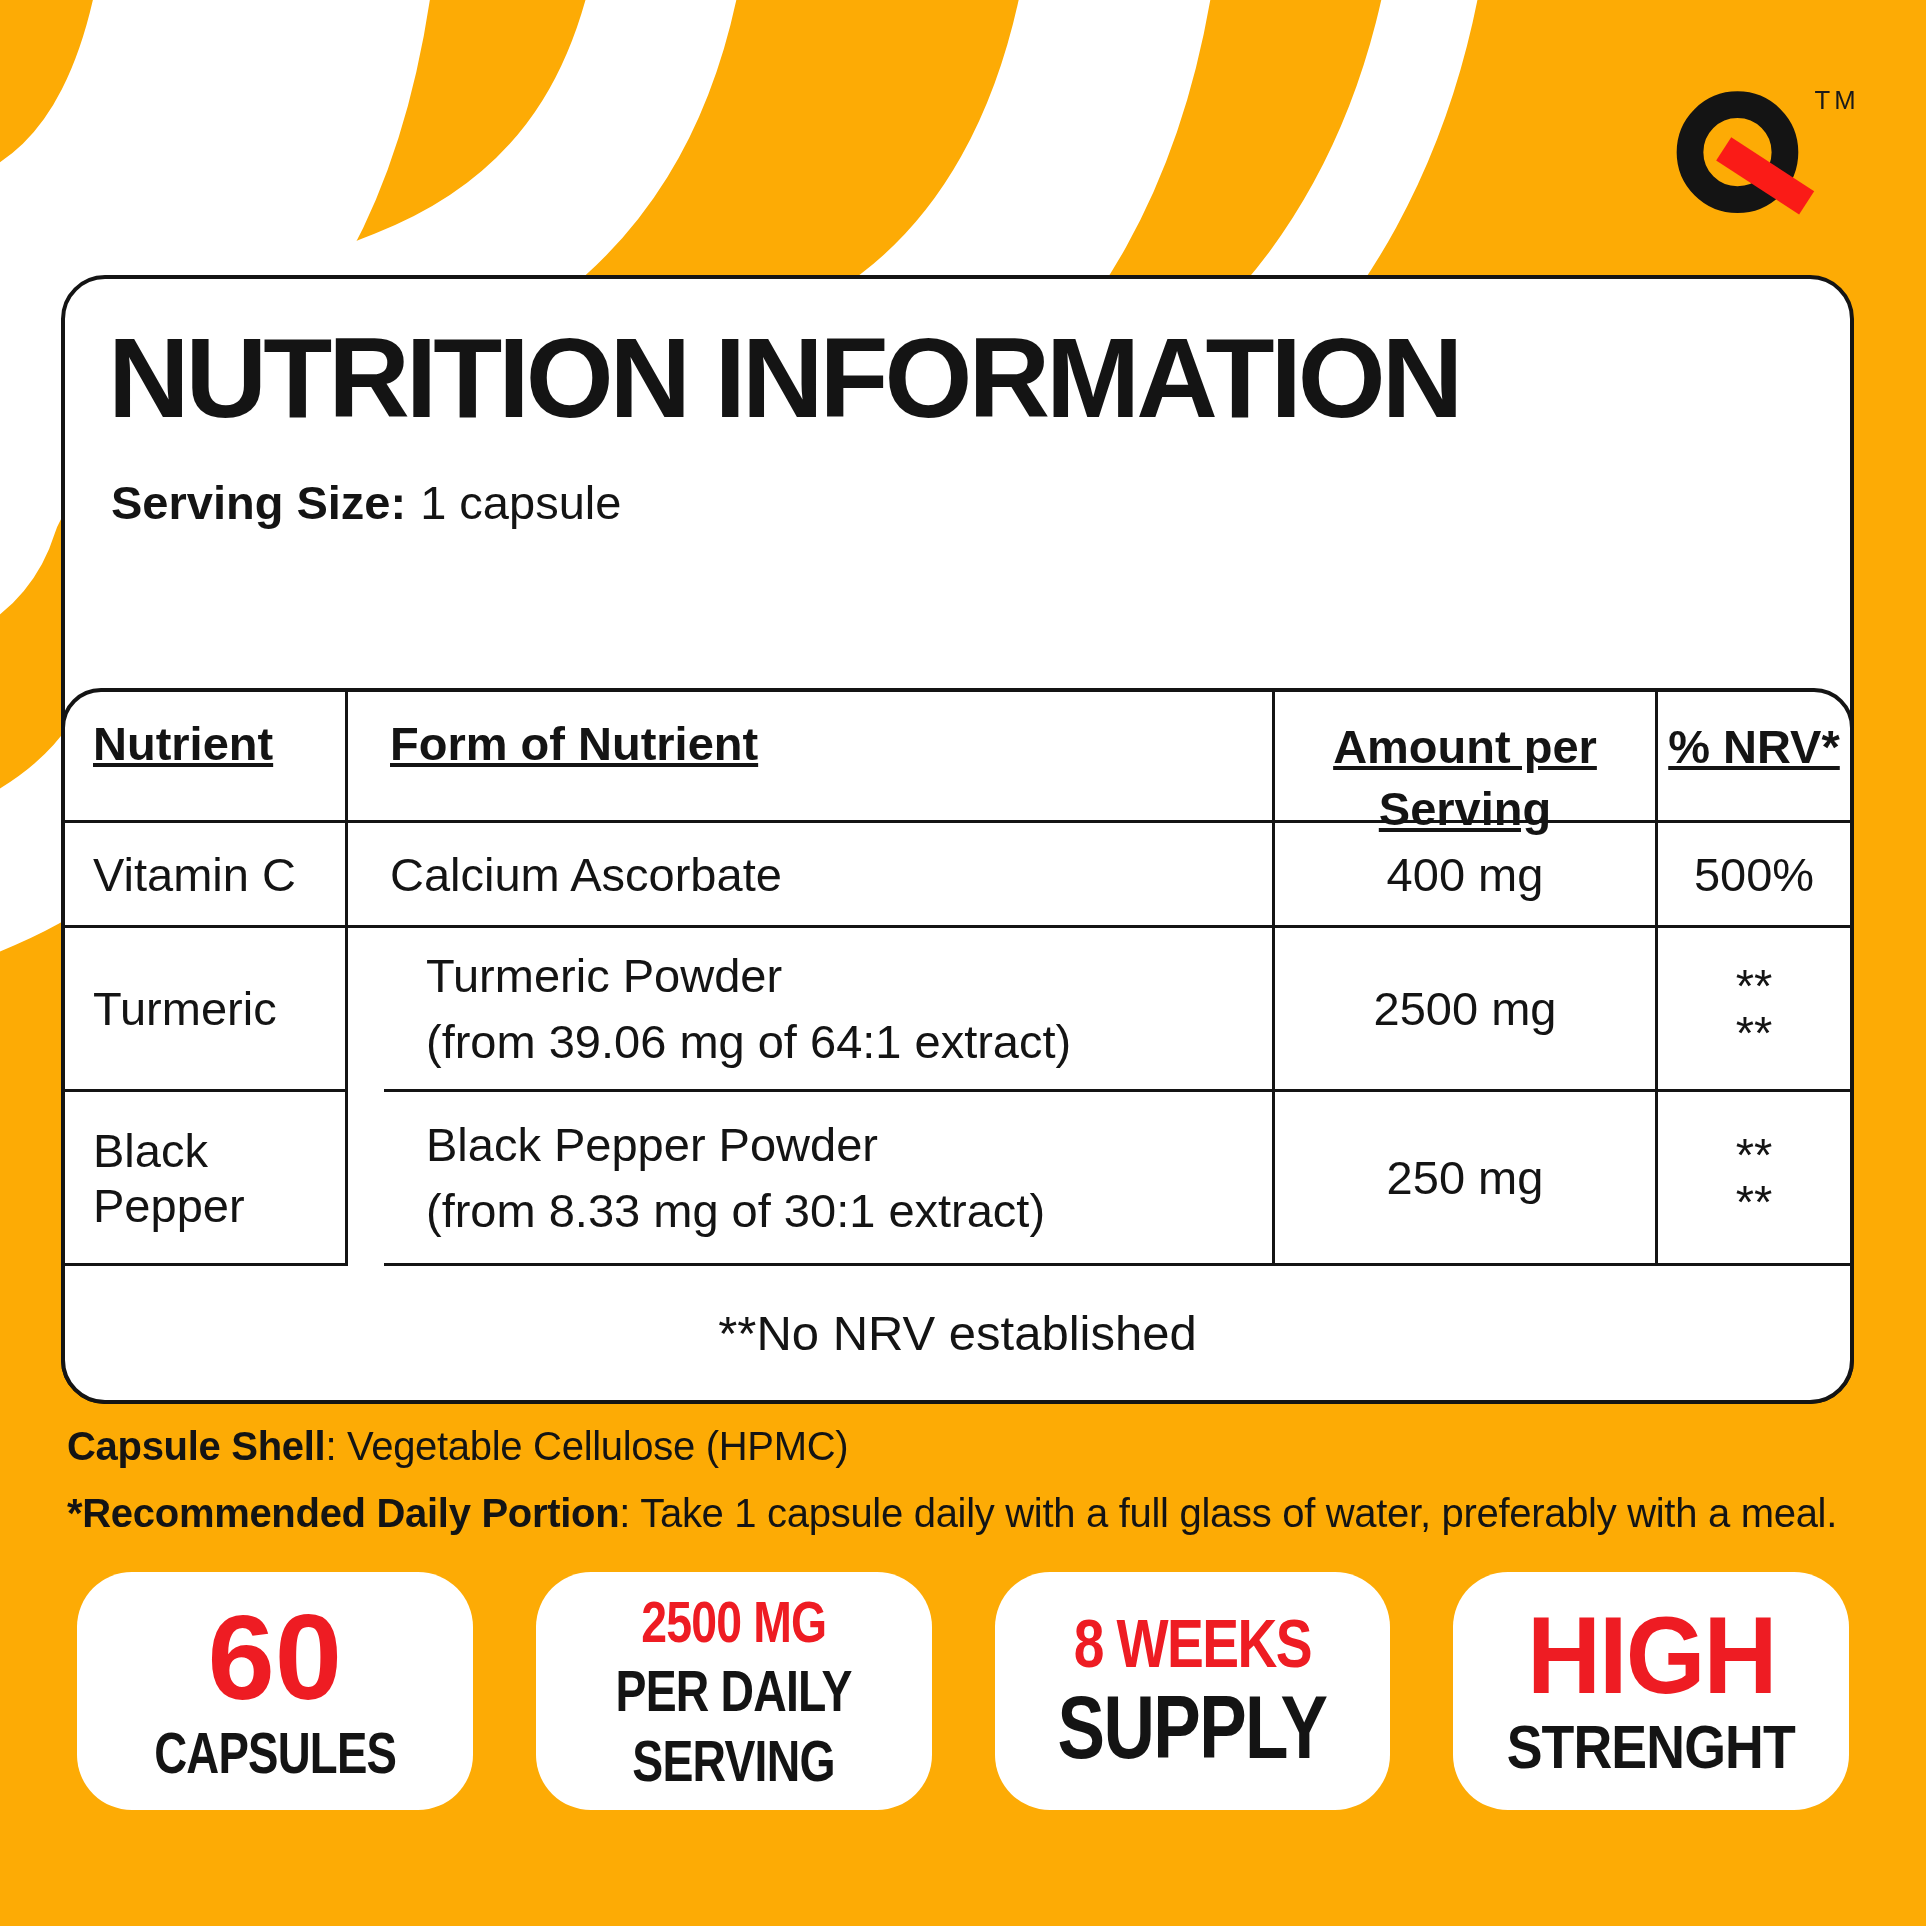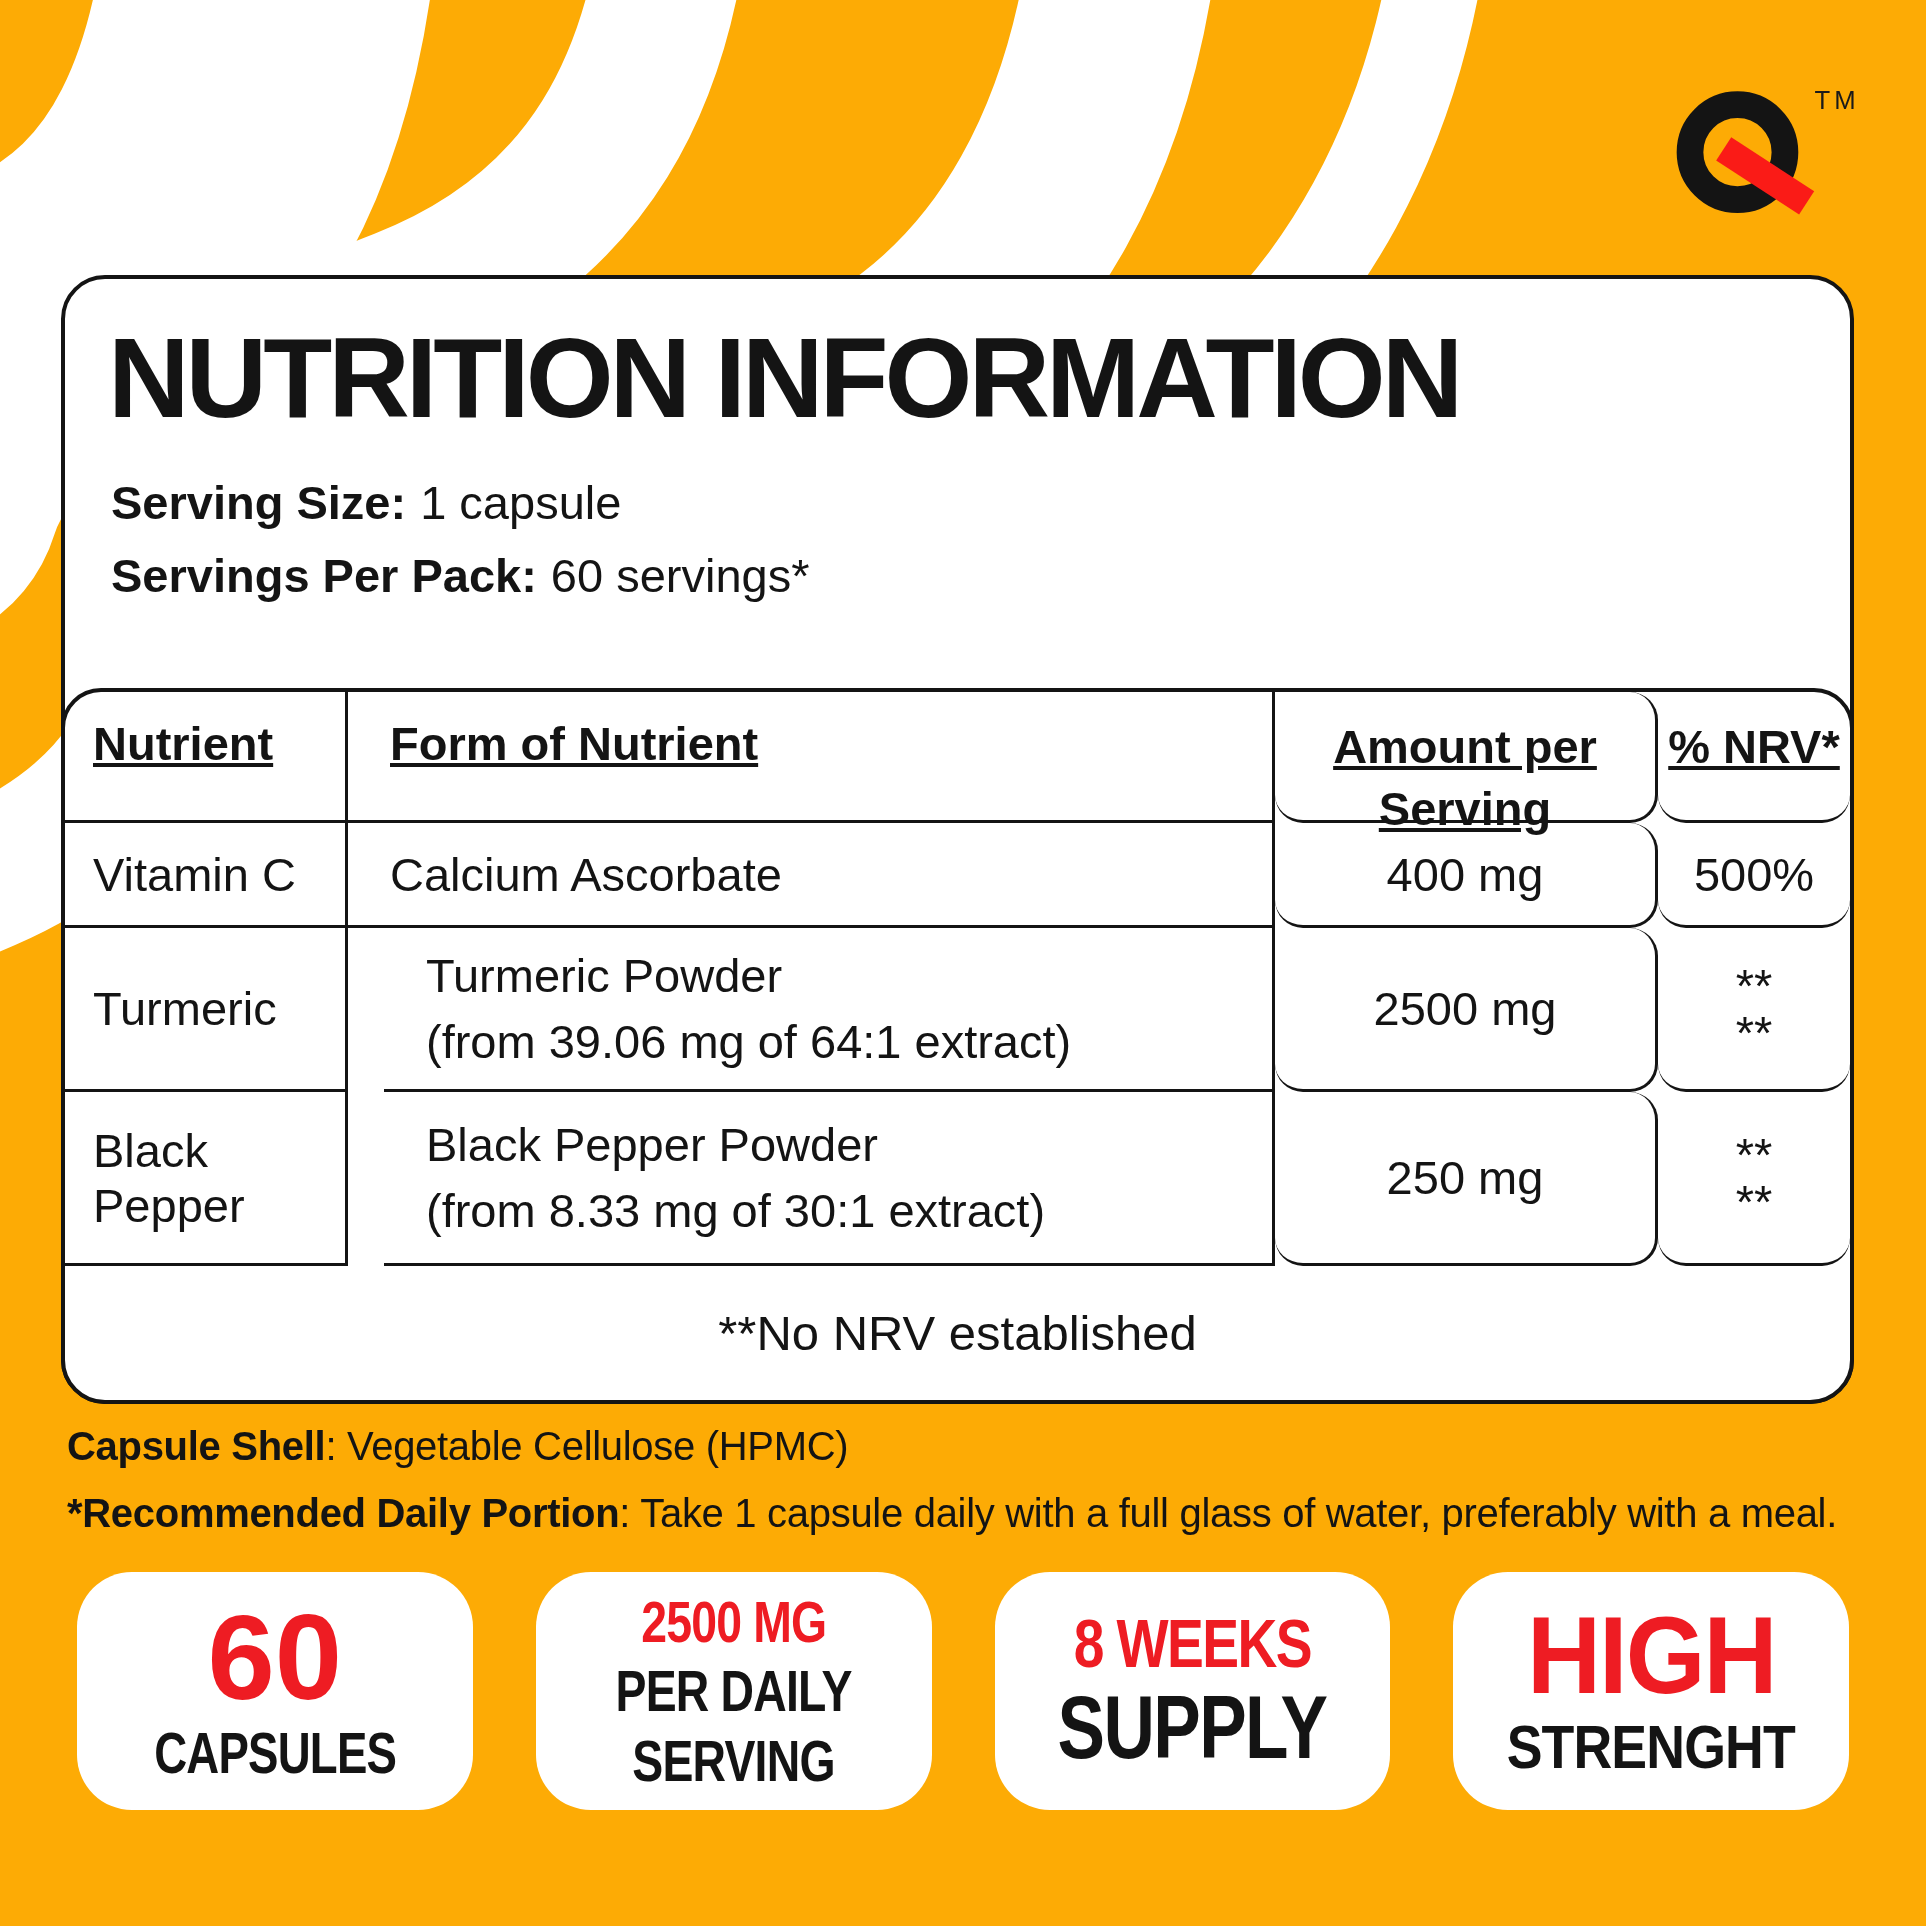--- a/index.html
+++ b/index.html
@@ -36,21 +36,21 @@
     overflow:hidden;background:#fff;box-sizing:border-box;
   }
   .c{
     border-right:3px solid var(--ink);border-bottom:3px solid var(--ink);
     font-size:47px;display:flex;align-items:center;
     padding-left:28px;box-sizing:border-box;
   }
   .c.last{border-right:none;}
   .c.h{font-weight:700;align-items:flex-start;padding-top:24px;text-decoration:underline;}
   .c.p2{padding-left:42px;}
-  .c.center{justify-content:center;text-align:center;padding-left:0;border-radius:28px;}
+  .c.center{justify-content:center;text-align:center;padding-left:0;}
   .c.h.center{line-height:1.32;}
   .twolines{line-height:1.4;margin-left:36px;}
   .twolines span{display:block;}
   .stars{flex-direction:column;justify-content:space-evenly;align-items:center;padding:14px 0 14px 0;}
   .stars span{line-height:1;}
   .foot{grid-column:1/-1;border-right:none;border-bottom:none;justify-content:center;padding-left:0;font-size:49px;}
   
   .note{position:absolute;left:67px;font-size:40px;white-space:nowrap;letter-spacing:-0.3px;}
   .note .lbl{font-weight:700;}
   .note1{top:1424px;} .note2{top:1491px;}
@@ -95,23 +95,20 @@
     <rect x="50" y="86" width="100" height="28" fill="#FA1B17" transform="rotate(33 100 100)"></rect>
     <text x="150" y="32" font-size="26" letter-spacing="4" fill="#1a1a1a" font-family="Liberation Sans, sans-serif">TM</text>
   </svg>
 
   <div class="card">
 
     <div class="card-title">NUTRITION INFORMATION</div>
 
     <div class="sline sline1">
       <span class="lbl">Serving Size:</span><span class="val">1 capsule</span>
-    </div>
-    <div class="sline sline2">
-      <span class="lbl">Servings Per Pack:</span><span class="val">60 servings*</span>
     </div>
 
     <div class="tbl">
 
       <div class="c h">Nutrient</div>
       <div class="c h p2">Form of Nutrient</div>
       <div class="c h center">Amount per Serving</div>
       <div class="c h center last">% NRV*</div>
 
       <div class="c">Vitamin C</div>

